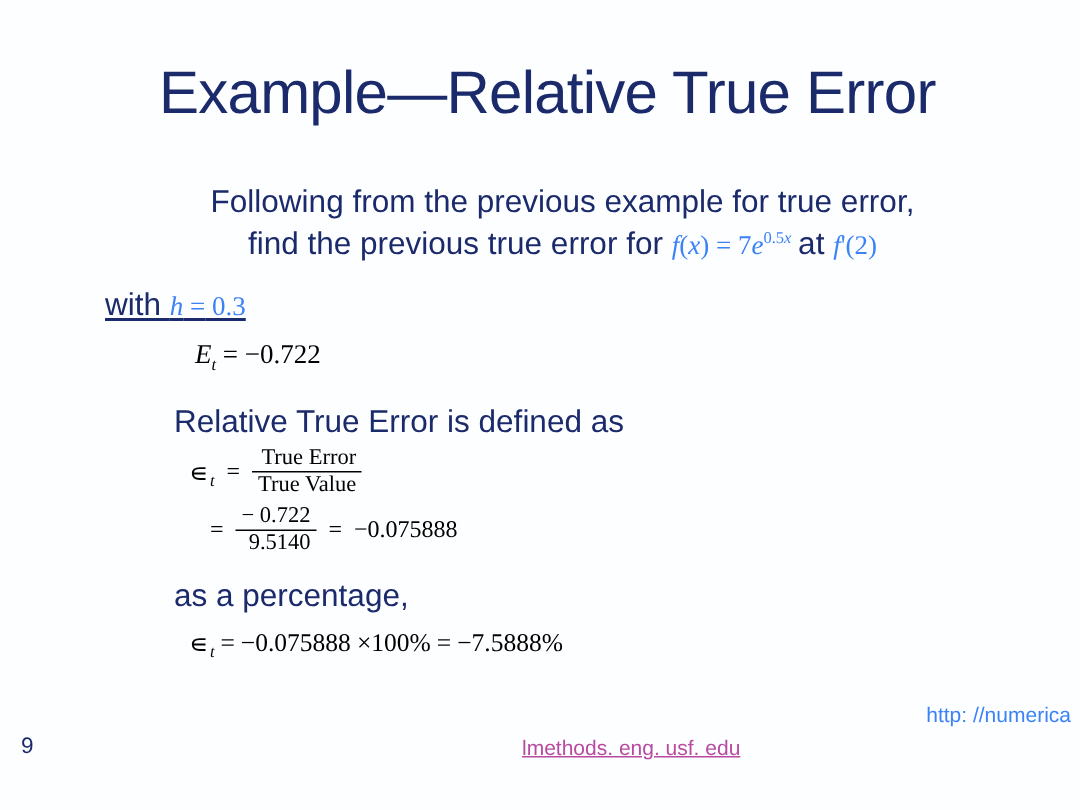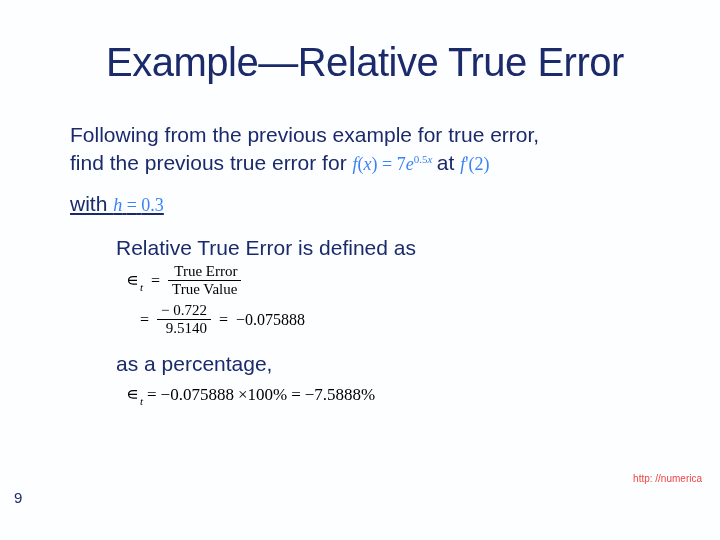--- a/index.html
+++ b/index.html
@@ -31,20 +31,21 @@
   .body {
     position: absolute;
     top: 122px;
     left: 70px;
     right: 40px;
     font-size: 21px;
     line-height: 1.25;
   }
   .para1 {
     margin-bottom: 2px;
+    text-align: center;
   }
   .inline-math {
     font-family: "Times New Roman", Times, serif;
     font-style: italic;
     font-size: 18px;
     color: #3b82f6;
   }
   .inline-upright {
     font-style: normal;
   }
@@ -144,24 +145,24 @@
   .footer-link {
     position: absolute;
     left: 348px;
     bottom: 22px;
     font-size: 14px;
     color: #b84aa0;
     text-decoration: underline;
   }
   .right-url {
     position: absolute;
-    right: 18px;
+    right: 6px;
     bottom: 44px;
-    font-size: 10px;
-    color: #ef4444;
+    font-size: 14px;
+    color: #3b82f6;
   }
 </style>
 </head>
 <body>
 
 <div class="slide">
 
   <div class="title">Example—Relative True Error</div>
 
   <div class="body">
@@ -184,20 +185,25 @@
     <div class="with-line">
       <span>with </span>
       <span class="inline-math">
         <span>h</span>
         <span class="inline-upright">=</span>
         <span class="inline-upright">0.3</span>
       </span>
     </div>
 
 
+    <div class="eq-block eq-et">
+      <span style="font-style:italic">E</span><span style="font-size:11px;font-style:italic;vertical-align:sub">t</span>
+      <span>=</span>
+      <span>−0.722</span>
+    </div>
 
     <div class="line-rte">Relative True Error is defined as</div>
 
     <div class="frac-row">
       <span class="frac-outer">
         <span class="eps">
           <span class="main">∊</span>
             <span class="sub">t</span>
         </span>
         <span>=</span>
@@ -230,15 +236,16 @@
       <span>=</span>
       <span>−0.075888</span>
         <span>×100%</span>
       <span>=</span>
       <span>−7.5888%</span>
     </div>
 
   </div>
 
   <div class="pagenum">9</div>
+  <div class="footer-link">lmethods. eng. usf. edu</div>
   <div class="right-url">http: //numerica</div>
 
 </div>
 
 </body></html>

